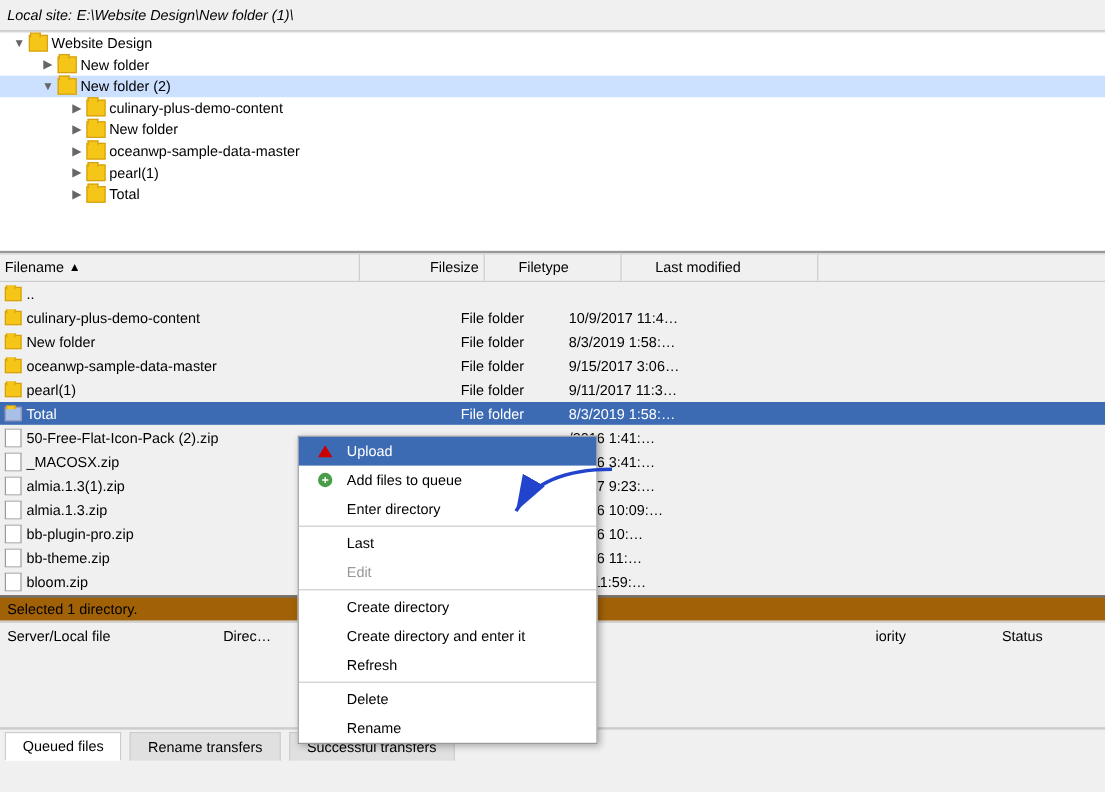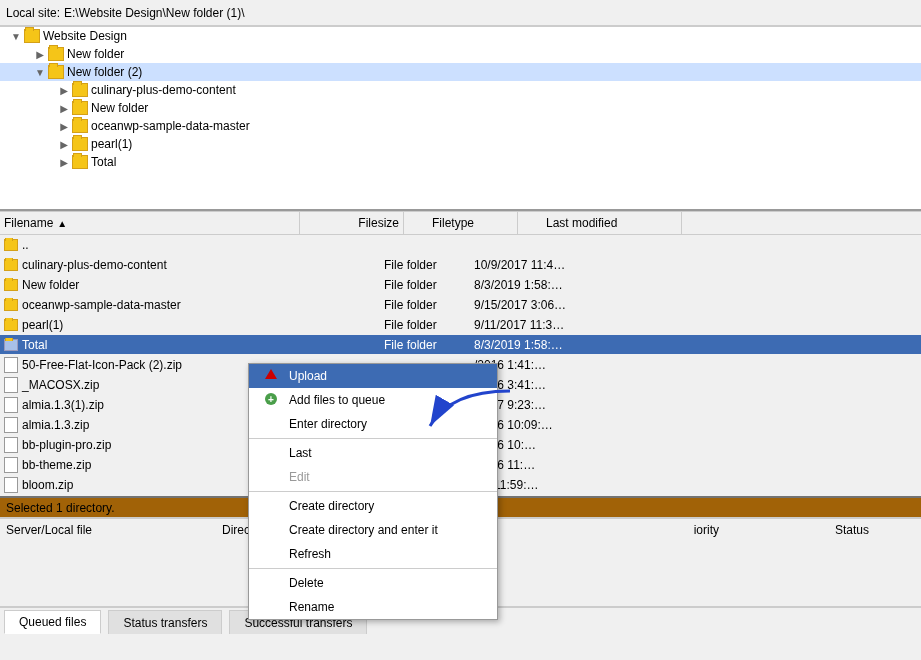--- a/index.html
+++ b/index.html
@@ -1,21 +1,21 @@
 <!DOCTYPE html>
 <html><head>
   <meta charset="utf-8">
   <style>
     * { margin: 0; padding: 0; box-sizing: border-box; }
     body { font-family: 'Segoe UI', Tahoma, Geneva, Verdana, sans-serif; font-size: 12px; background: #f0f0f0; width: 921px; height: 660px; overflow: hidden; }
 
     
     .local-site-bar {
       display: flex; align-items: center; background: #f0f0f0; border-bottom: 1px solid #ccc;
-      padding: 10px 6px; height: 26px;
+      padding: 10px 6px; height: 26px; font-style: italic;
     }
     .local-site-label { font-size: 12px; color: #000; margin-right: 4px; }
     .local-site-path { font-size: 12px; color: #000; }
 
     
     .tree-panel {
       background: #fff; border-bottom: 2px solid #999; height: 185px; overflow: hidden;
       border-top: 1px solid #ccc;
     }
     .tree-item {
@@ -79,33 +79,33 @@
 
     
     .status-bar {
       background: #a16207; border-top: 2px solid #737373; border-bottom: 1px solid #ccc;
       height: 22px; display: flex; align-items: center; padding: 0 6px; font-size: 12px;
     }
 
     
     .transfer-bar {
       background: #f0f0f0; border-top: 1px solid #ccc; height: 22px;
-      display: flex; align-items: center; padding: 0 6px; font-size: 12px; gap: 36px;
+      display: flex; align-items: center; padding: 0 6px; font-size: 12px;
     }
     .transfer-col { width: 180px; }
     .transfer-col2 { width: 80px; }
 
     
     .context-menu {
       position: absolute; background: #fff; border: 1px solid #999;
       box-shadow: 2px 2px 6px rgba(0,0,0,0.3); z-index: 100;
       left: 248px; top: 152px; width: 250px;
     }
     .ctx-item {
-      padding: 5px 16px; font-size: 12px; cursor: pointer; display: flex; align-items: flex-start;
+      padding: 5px 16px; font-size: 12px; cursor: pointer; display: flex; align-items: center;
     }
     .ctx-item.highlighted { background: #3d6bb3; color: #fff; }
     .ctx-item.disabled { color: #999; }
     .ctx-separator { height: 1px; background: #ccc; margin: 2px 0; }
     .ctx-icon { width: 20px; margin-right: 4px; display: flex; align-items: center; }
 
     
     .upload-arrow {
       width: 0; height: 0;
       border-left: 6px solid transparent;
@@ -424,20 +424,20 @@
       <span class="transfer-col2">Direc…</span>
       <span style="flex:1; text-align:right; padding-right: 80px;">iority</span>
       <span style="width: 80px;">Status</span>
     </div>
 
     <div class="bottom-tabs">
       <div class="tab active">
         <span>Queued files</span>
       </div>
       <div class="tab">
-        <span>Status transfers</span>
+        <span>Rename transfers</span>
       </div>
       <div class="tab">
         <span>Successful transfers</span>
       </div>
     </div>
   </div>
 </div>
 
 </body></html>

